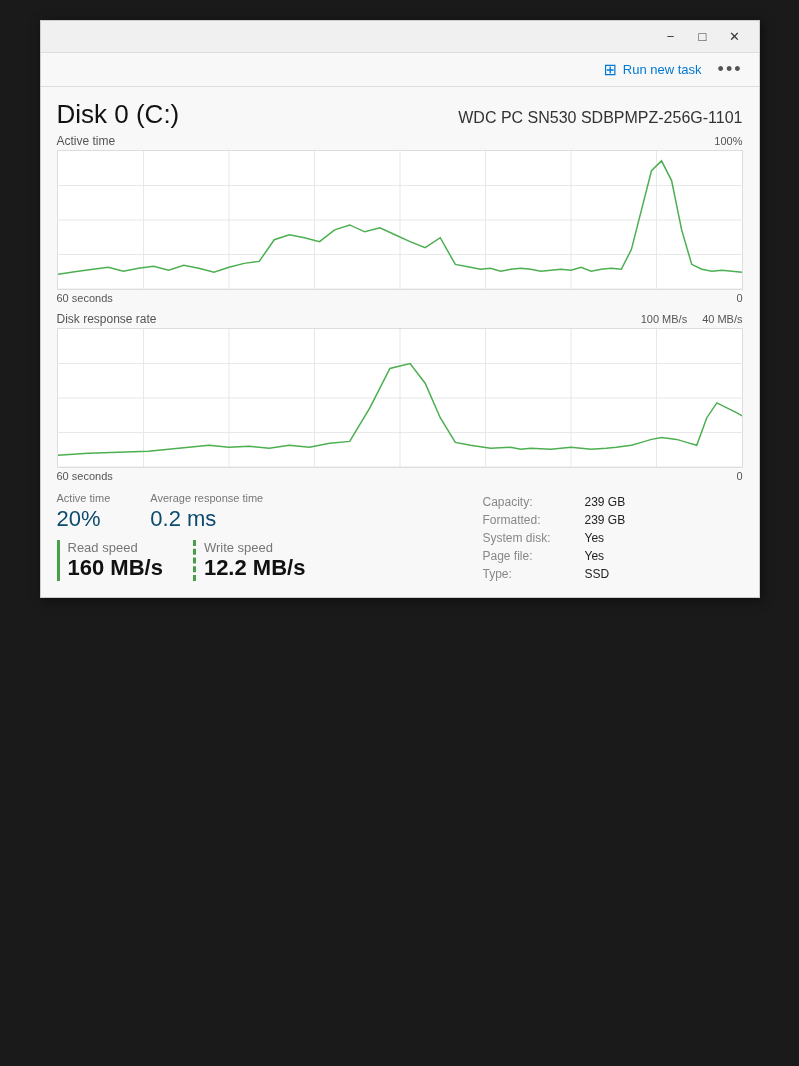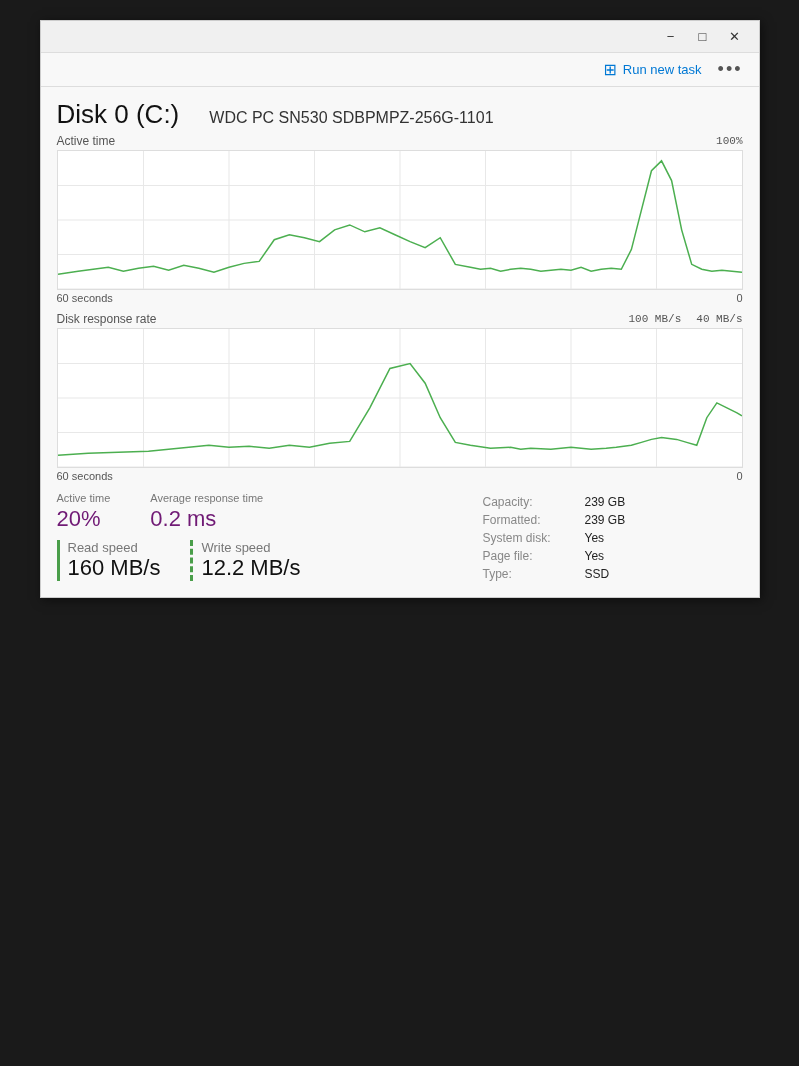--- a/index.html
+++ b/index.html
@@ -67,20 +67,21 @@
     }
     .content {
       background: #f8f8f8;
       padding: 12px 16px 16px 16px;
     }
     .disk-header {
       display: flex;
       align-items: baseline;
       gap: 30px;
       margin-bottom: 4px;
+      justify-content: space-between;
     }
     .disk-title {
       font-size: 26px;
       font-weight: 300;
       color: #111;
     }
     .disk-model {
       font-size: 16px;
       color: #333;
       font-weight: 400;
@@ -95,21 +96,20 @@
       margin-bottom: 2px;
     }
     .chart-section-title {
       font-size: 12px;
       color: #555;
     }
     .chart-max-label {
       font-size: 11px;
       color: #555;
       text-align: center;
-      font-family: Liberation Mono, monospace;
     }
     .chart-container {
       position: relative;
       background: #fff;
       border: 1px solid #ddd;
       height: 140px;
       margin-bottom: 0;
       overflow: hidden;
     }
     .chart-svg {
@@ -136,21 +136,21 @@
       flex-direction: column;
     }
     .stat-label {
       font-size: 11px;
       color: #777;
       margin-bottom: 2px;
     }
     .stat-value {
       font-size: 22px;
       font-weight: 300;
-      color: #701a75;
+      color: #0c4a6e;
     }
     .speed-row {
       display: flex;
       gap: 0;
       margin-top: 6px;
     }
     .speed-group {
       display: flex;
       flex-direction: column;
       padding-left: 8px;
@@ -161,21 +161,21 @@
     }
     .speed-group.write {
       border-left: 3px dashed #4a9e4a;
     }
     .speed-label {
       font-size: 13px;
       color: #777;
     }
     .speed-value {
       font-size: 22px;
-      font-weight: 400;
+      font-weight: 700;
       color: #111;
     }
     .info-section {
       margin-left: auto;
       display: flex;
       flex-direction: column;
       gap: 4px;
       min-width: 260px;
       justify-content: flex-end;
     }

